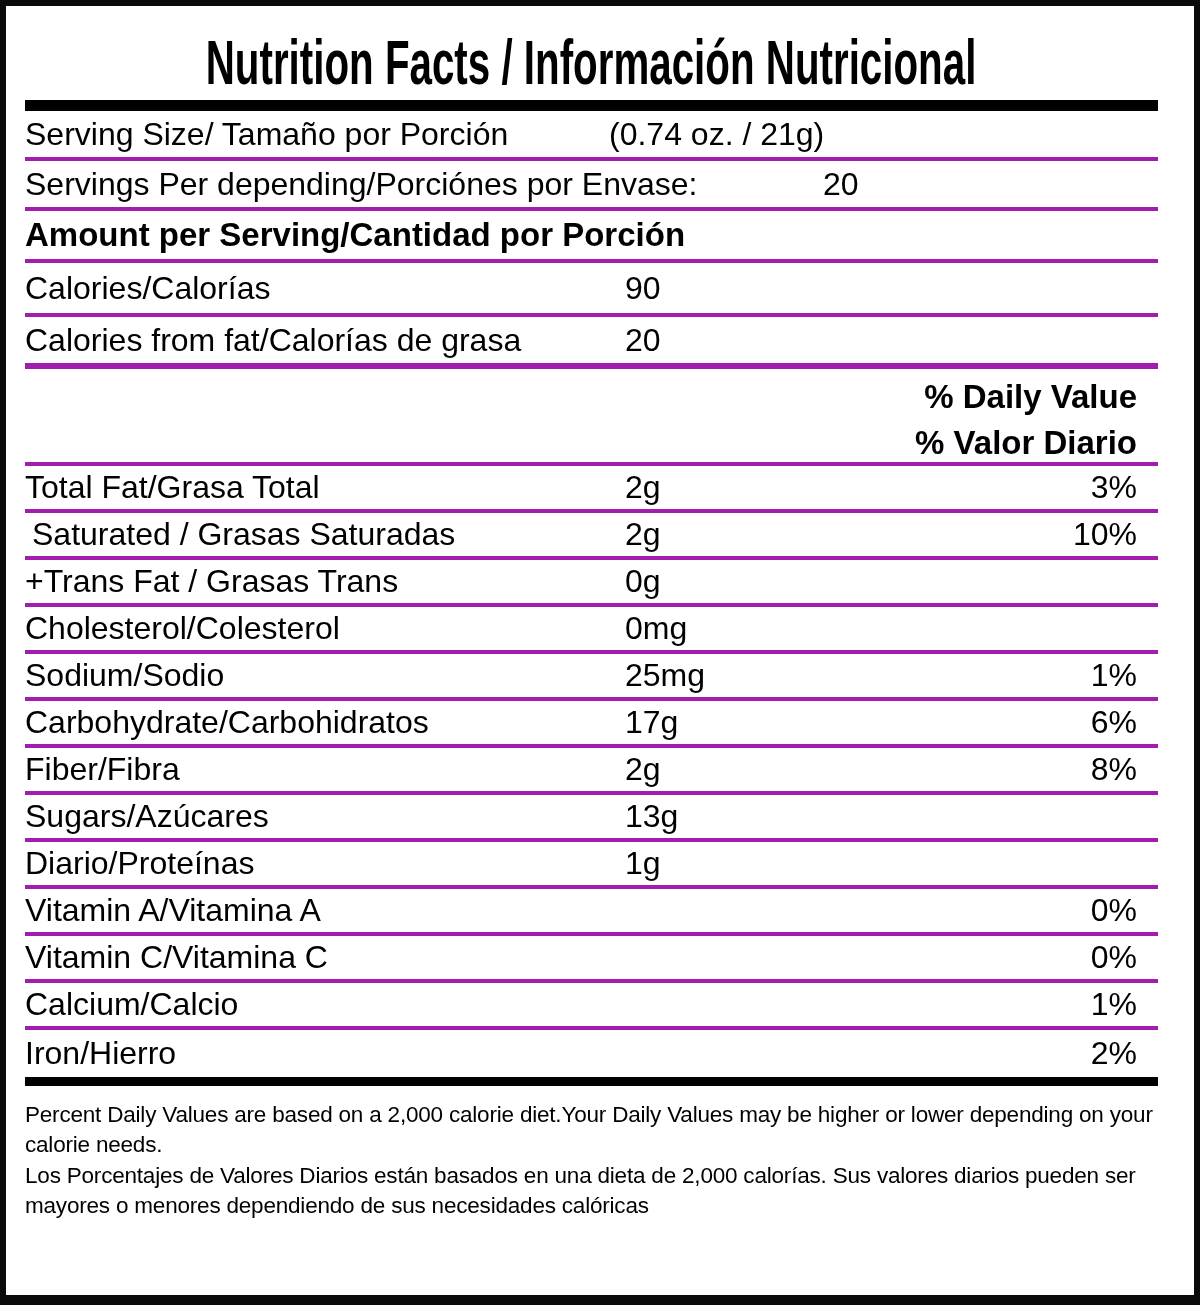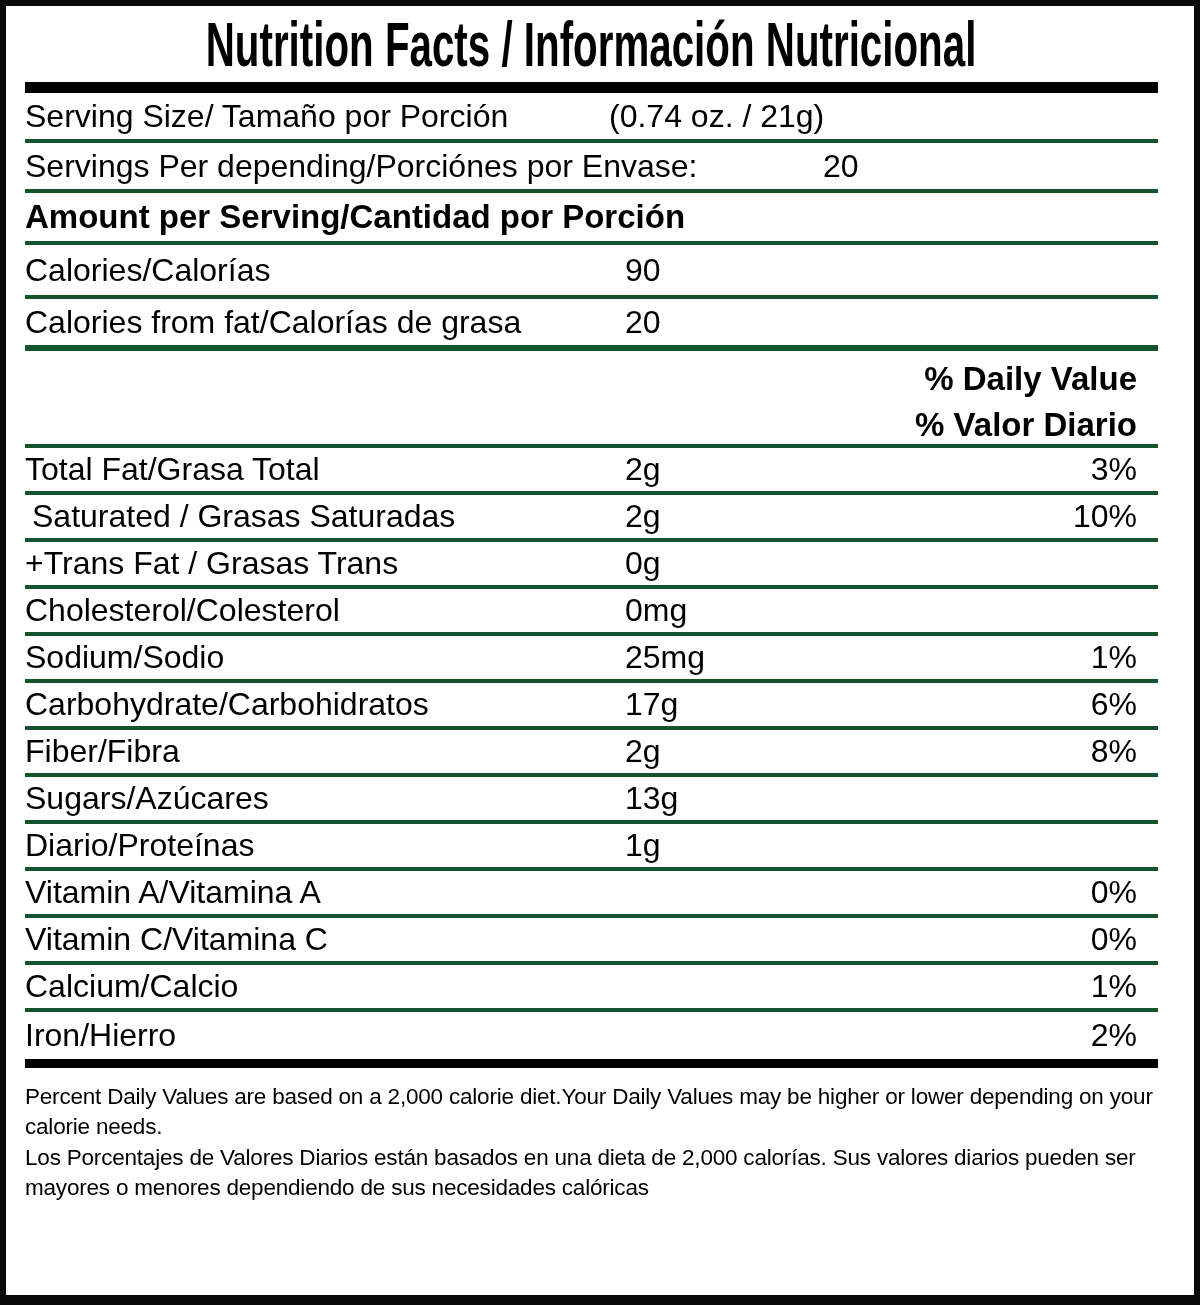--- a/index.html
+++ b/index.html
@@ -8,21 +8,21 @@
     font-family: "Liberation Sans", sans-serif;
     color: #000000;
     -webkit-font-smoothing: antialiased;
   }
   .sheet {
     width: 1200px;
     height: 1305px;
     background: #ffffff;
     border: 6px solid #0a0a0a;
     border-bottom-width: 10px;
-    padding: 0 36px 0 19px;
+    padding: 18px 36px 0 19px;
     overflow: hidden;
   }
   .title-wrap {
     height: 76px;
     display: flex;
     align-items: center;
     justify-content: center;
   }
   .title {
     font-weight: bold;
@@ -31,21 +31,21 @@
     transform: scaleX(0.64);
     transform-origin: center center;
     letter-spacing: 0;
   }
   .bar { height: 11px; background: #000; }
   .thickline { height: 9px; background: #000; }
 
   .row {
     display: flex;
     align-items: center;
-    border-bottom: 4px solid #14532d;
+    border-bottom: 4px solid #a21caf;
     font-size: 32px;
     position: relative;
     height: 47px;
   }
   .row .lbl { width: 600px; white-space: nowrap; }
   .row .amt { width: 400px; text-align: left; white-space: nowrap; }
   .row .dv  { flex: 1; text-align: right; padding-right: 21px; white-space: nowrap; }
 
   .row.serving, .row.servings { height: 50px; }
   .row.serving .val-abs { position: absolute; left: 584px; white-space: nowrap; }

